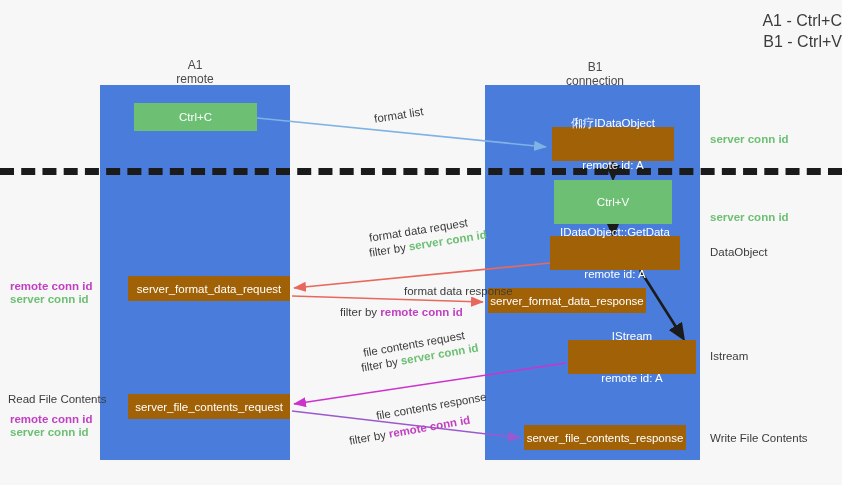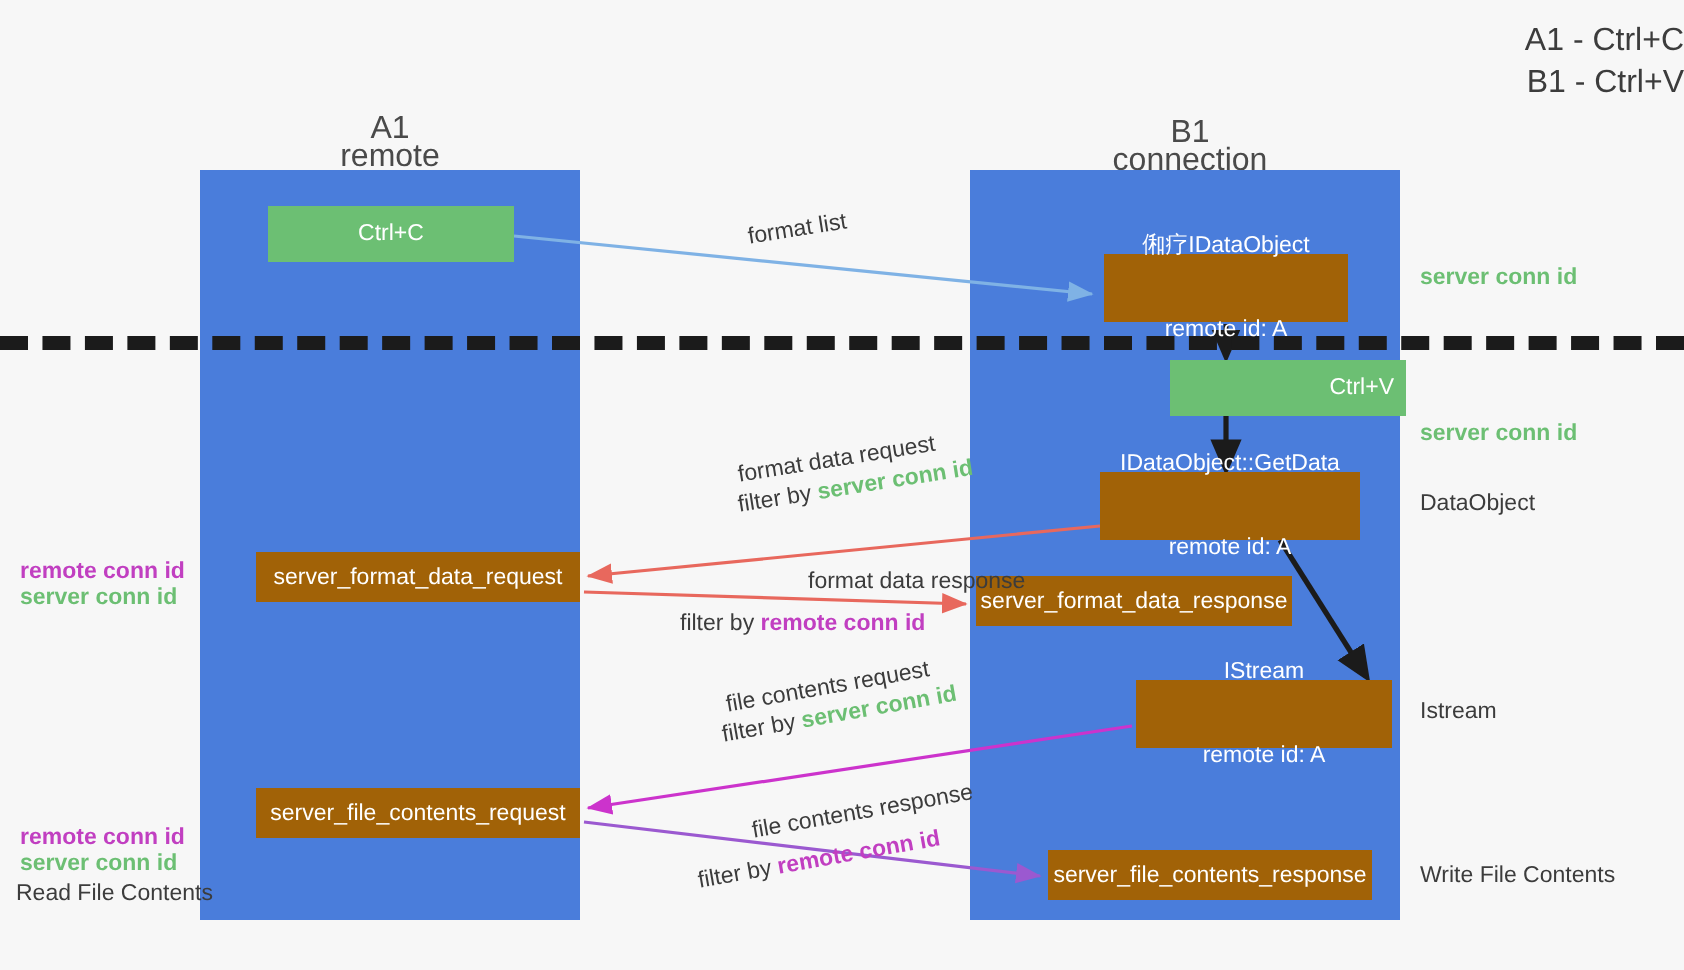--- a/index.html
+++ b/index.html
@@ -32,21 +32,21 @@
     color: #3c3c3c;
     font-size: 16px;
     line-height: 21px;
   }
 
   
   .col-head {
     position: absolute;
     text-align: center;
     color: #4a4a4a;
-    font-size: 16px;
+    font-size: 12px;
     line-height: 14px;
   }
   .col-head .sub { display: block; }
 
   
   .lane {
     position: absolute;
     background: #4a7ddb;
   }
 
@@ -163,21 +163,21 @@
 
   <div class="node green" style="left:134px; top:103px; width:123px; height:28px;">
     <span>Ctrl+C</span>
   </div>
 
   <div class="node orange" style="left:552px; top:127px; width:122px; height:34px;">
     <span>俰疗IDataObject</span>
     <span class="l2">remote id: A</span>
   </div>
 
-  <div class="node green" style="left:585px; top:180px; width:118px; height:28px;align-items:flex-end;">
+  <div class="node green" style="left:554px; top:180px; width:118px; height:44px;">
     <span>Ctrl+V</span>
   </div>
 
   <div class="node orange" style="left:550px; top:236px; width:130px; height:34px;">
     <span>IDataObject::GetData</span>
     <span class="l2">remote id: A</span>
   </div>
 
   <div class="node orange" style="left:128px; top:276px; width:162px; height:25px;">
     <span>server_format_data_request</span>
@@ -234,17 +234,17 @@
 
   <div class="side-label green-txt" style="left:710px; top:132px;">server conn id</div>
   <div class="side-label green-txt" style="left:710px; top:210px;">server conn id</div>
   <div class="side-label" style="left:710px; top:245px;">DataObject</div>
   <div class="side-label" style="left:710px; top:349px;">Istream</div>
   <div class="side-label" style="left:710px; top:431px;">Write File Contents</div>
 
   <div class="side-label purple-txt" style="left:10px; top:279px;">remote conn id</div>
   <div class="side-label green-txt" style="left:10px; top:292px;">server conn id</div>
 
-  <div class="side-label" style="left:8px; top:392px;margin-top:48px;">Read File Contents</div>
+  <div class="side-label" style="left:8px; top:392px;">Read File Contents</div>
   <div class="side-label purple-txt" style="left:10px; top:412px;">remote conn id</div>
   <div class="side-label green-txt" style="left:10px; top:425px;">server conn id</div>
 
 </div>
 
 </body></html>

